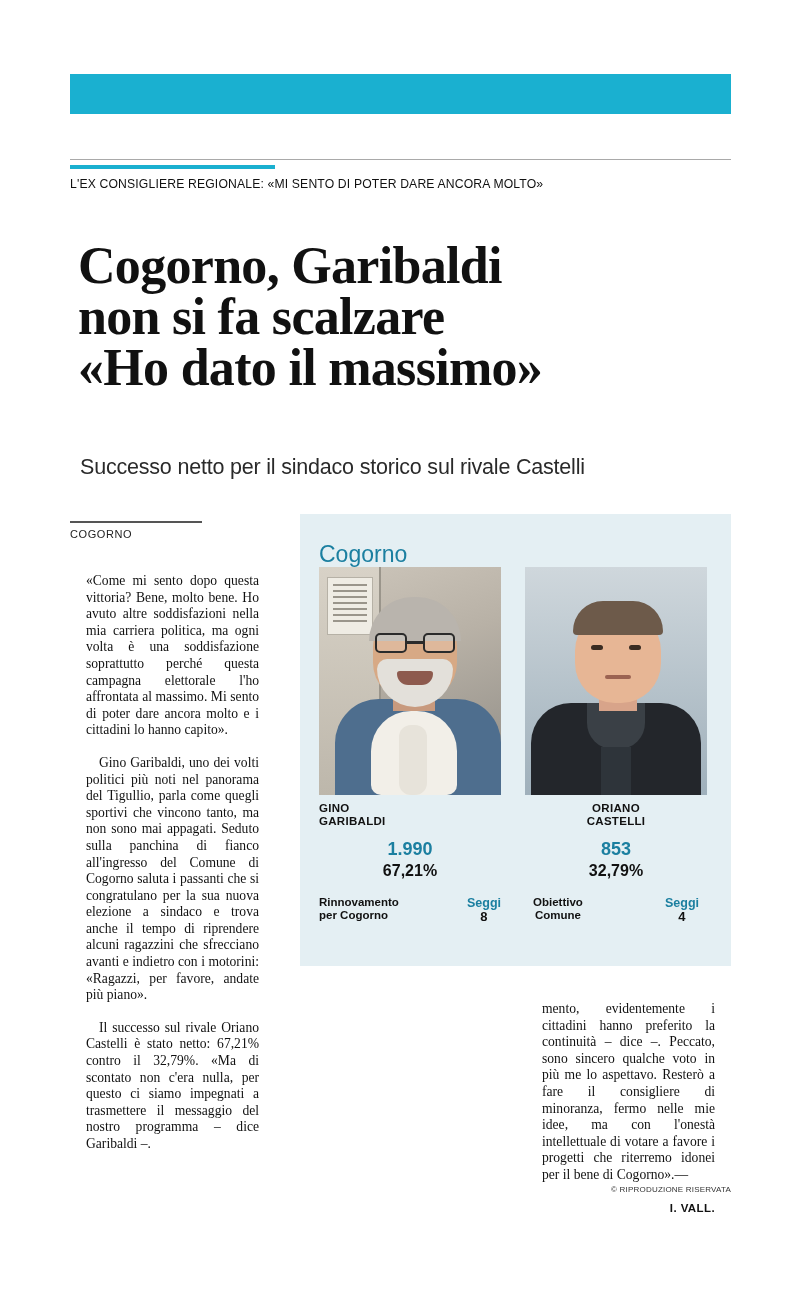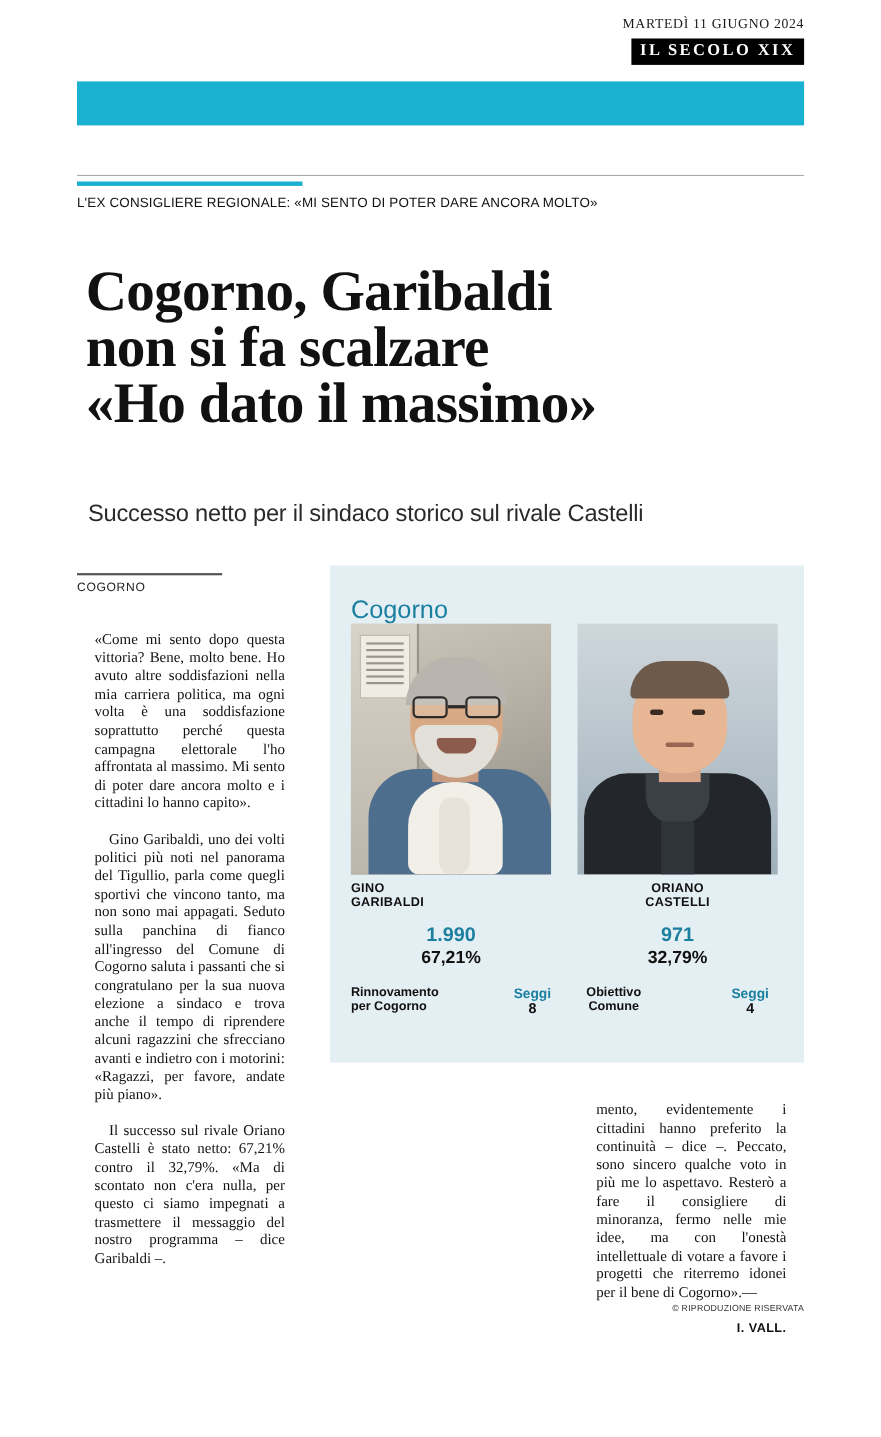--- a/index.html
+++ b/index.html
@@ -324,24 +324,20 @@
     color: #111;
     text-indent: 0 !important;
     margin-top: 1px;
   }
 </style>
 </head>
 <body>
 
 <div class="page">
 
-  <div class="masthead">
-    <div class="masthead-date">MARTEDÌ 11 GIUGNO 2024</div>
-    <div class="masthead-logo">IL SECOLO XIX</div>
-  </div>
 
   <div class="top-band"></div>
 
   <div class="rule-thin"></div>
   <div class="kicker-bar"></div>
   <div class="kicker">L'EX CONSIGLIERE REGIONALE: «MI SENTO DI POTER DARE ANCORA MOLTO»</div>
 
   <h1 class="headline">
     <span class="l">Cogorno, Garibaldi</span>
     <span class="l">non si fa scalzare</span>
@@ -406,21 +402,21 @@
         <span class="head"></span>
         <span class="hair"></span>
         <span class="eye l"></span>
         <span class="eye r"></span>
         <span class="mouth"></span>
       </div>
       <div class="cand-name">
         <span>ORIANO</span><br>
         <span>CASTELLI</span>
       </div>
-      <div class="cand-votes">971</div>
+      <div class="cand-votes">853</div>
       <div class="cand-pct">32,79%</div>
       <div class="cand-foot">
         <div class="list-name">
           <span>Obiettivo</span><br>
           <span>Comune</span>
         </div>
         <div class="seats">
           <div class="seats-label">Seggi</div>
           <div class="seats-value">4</div>
         </div>

